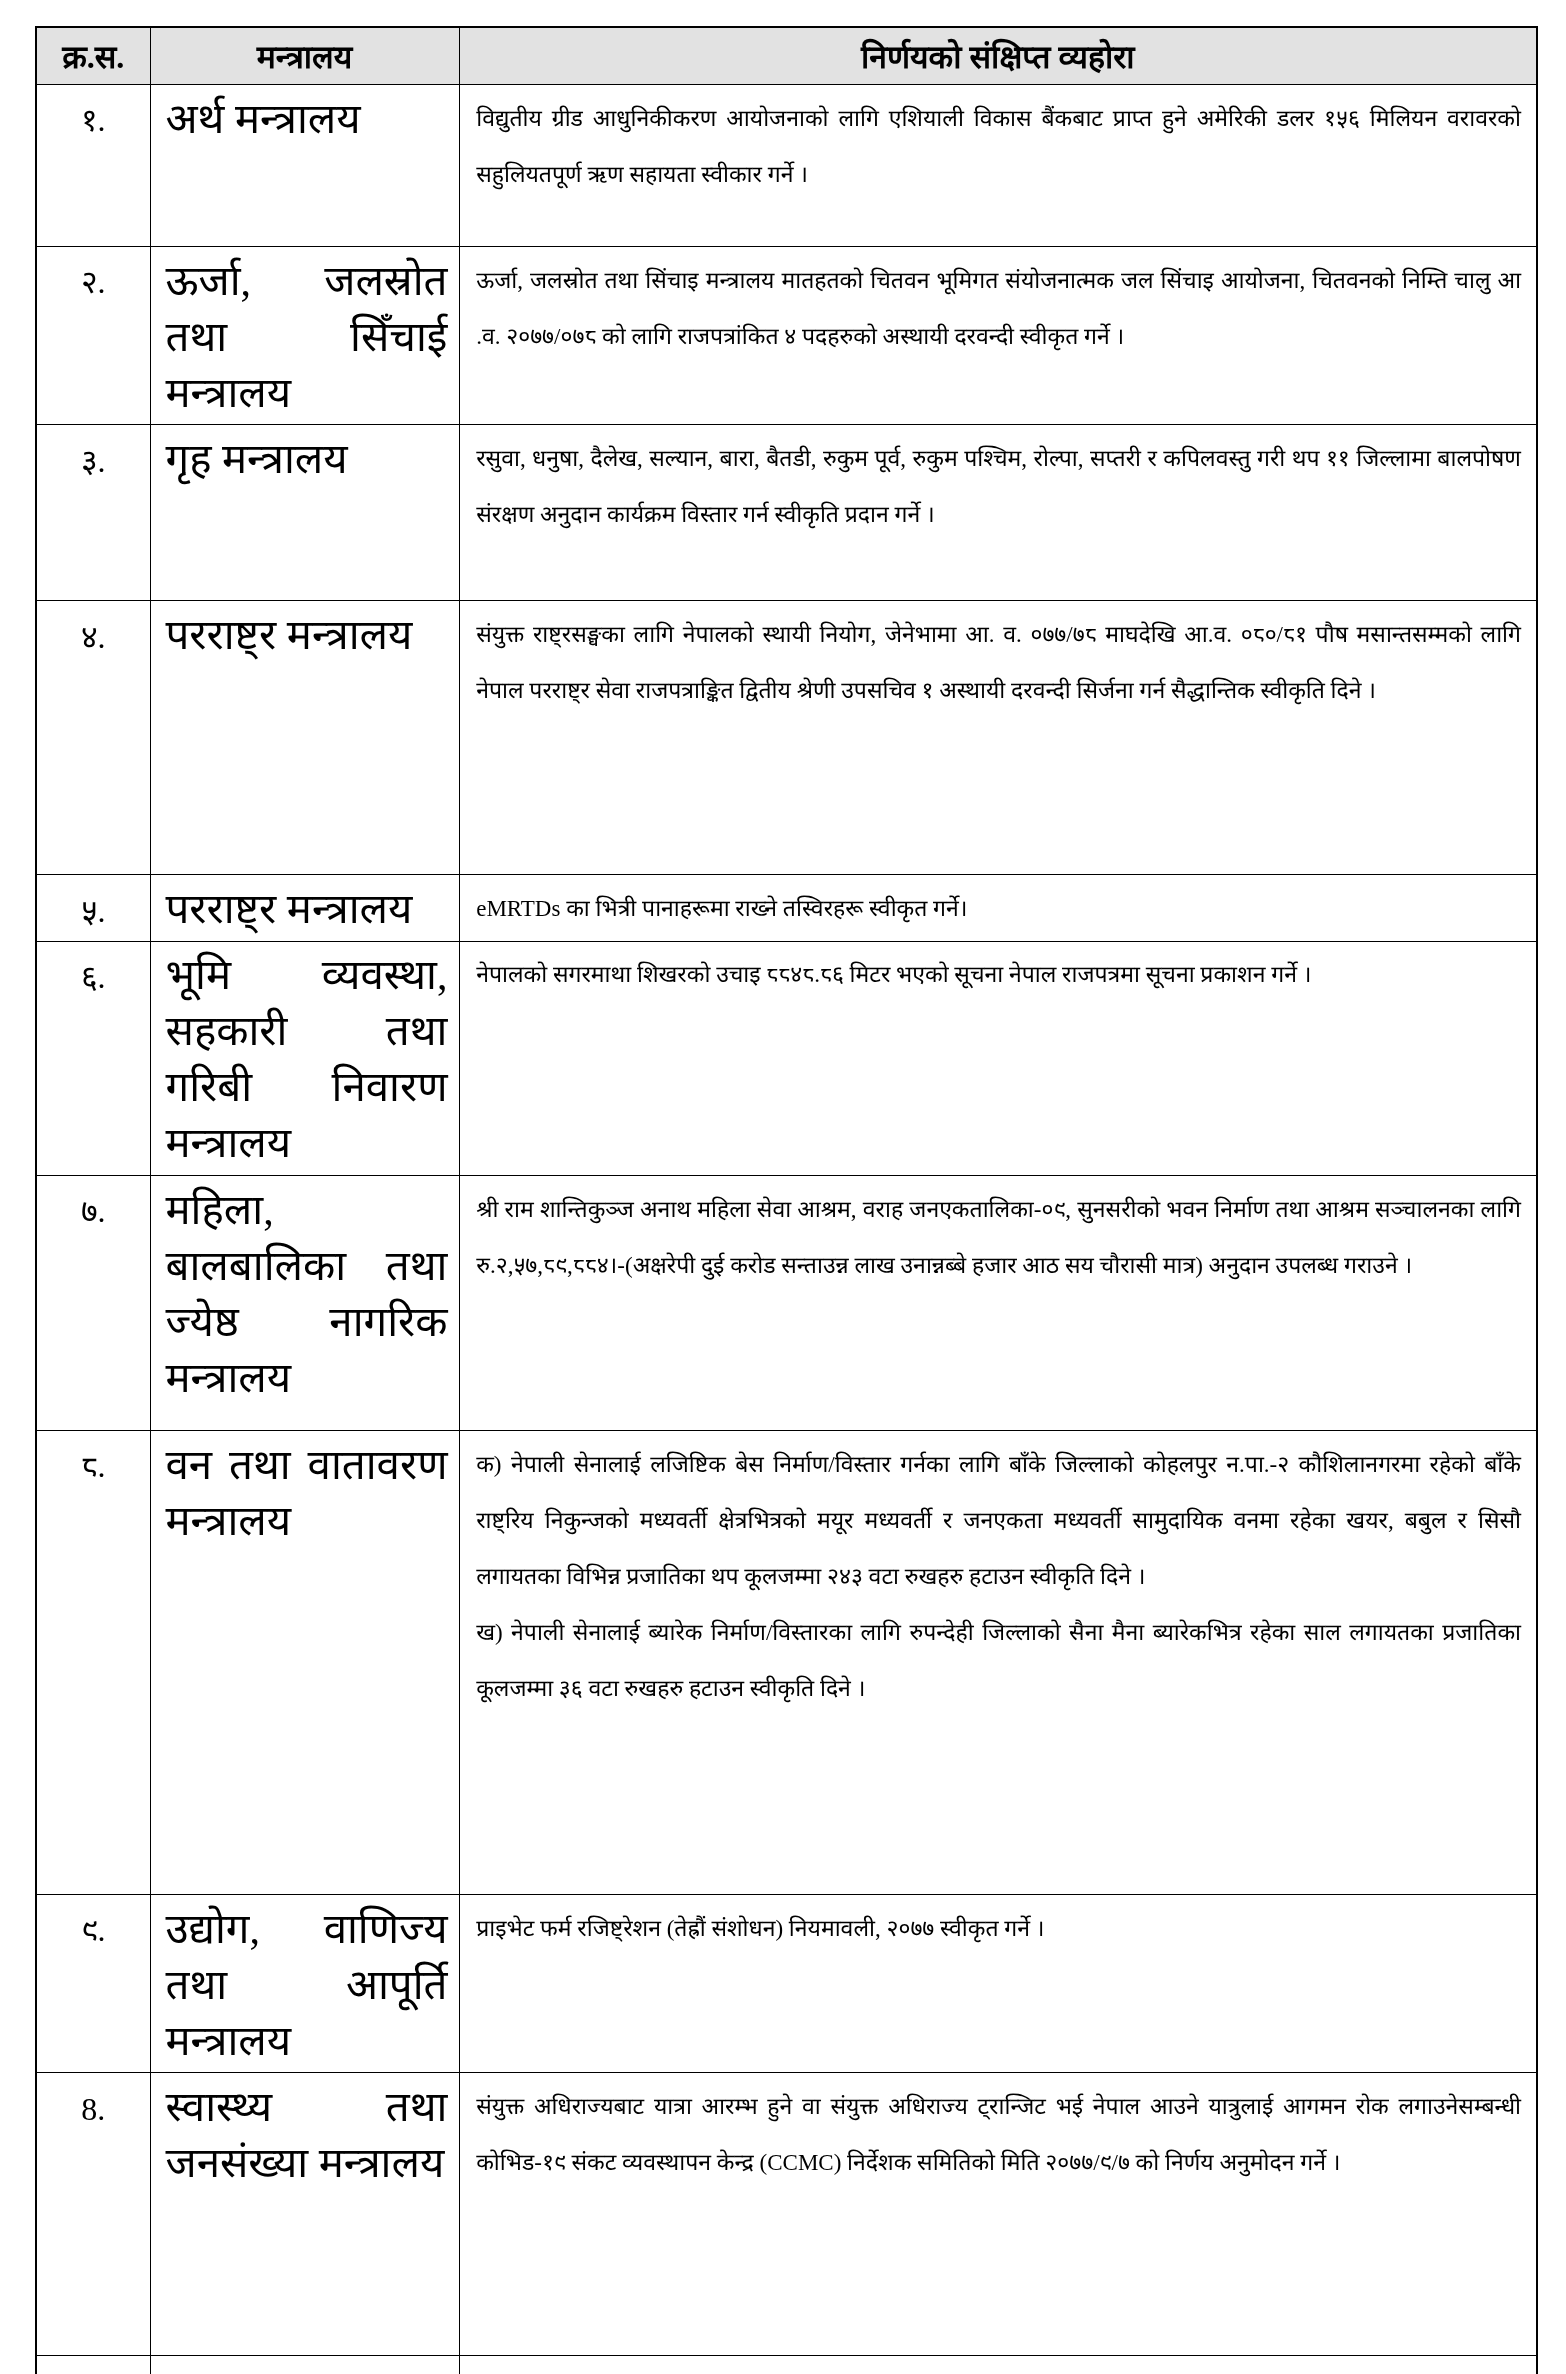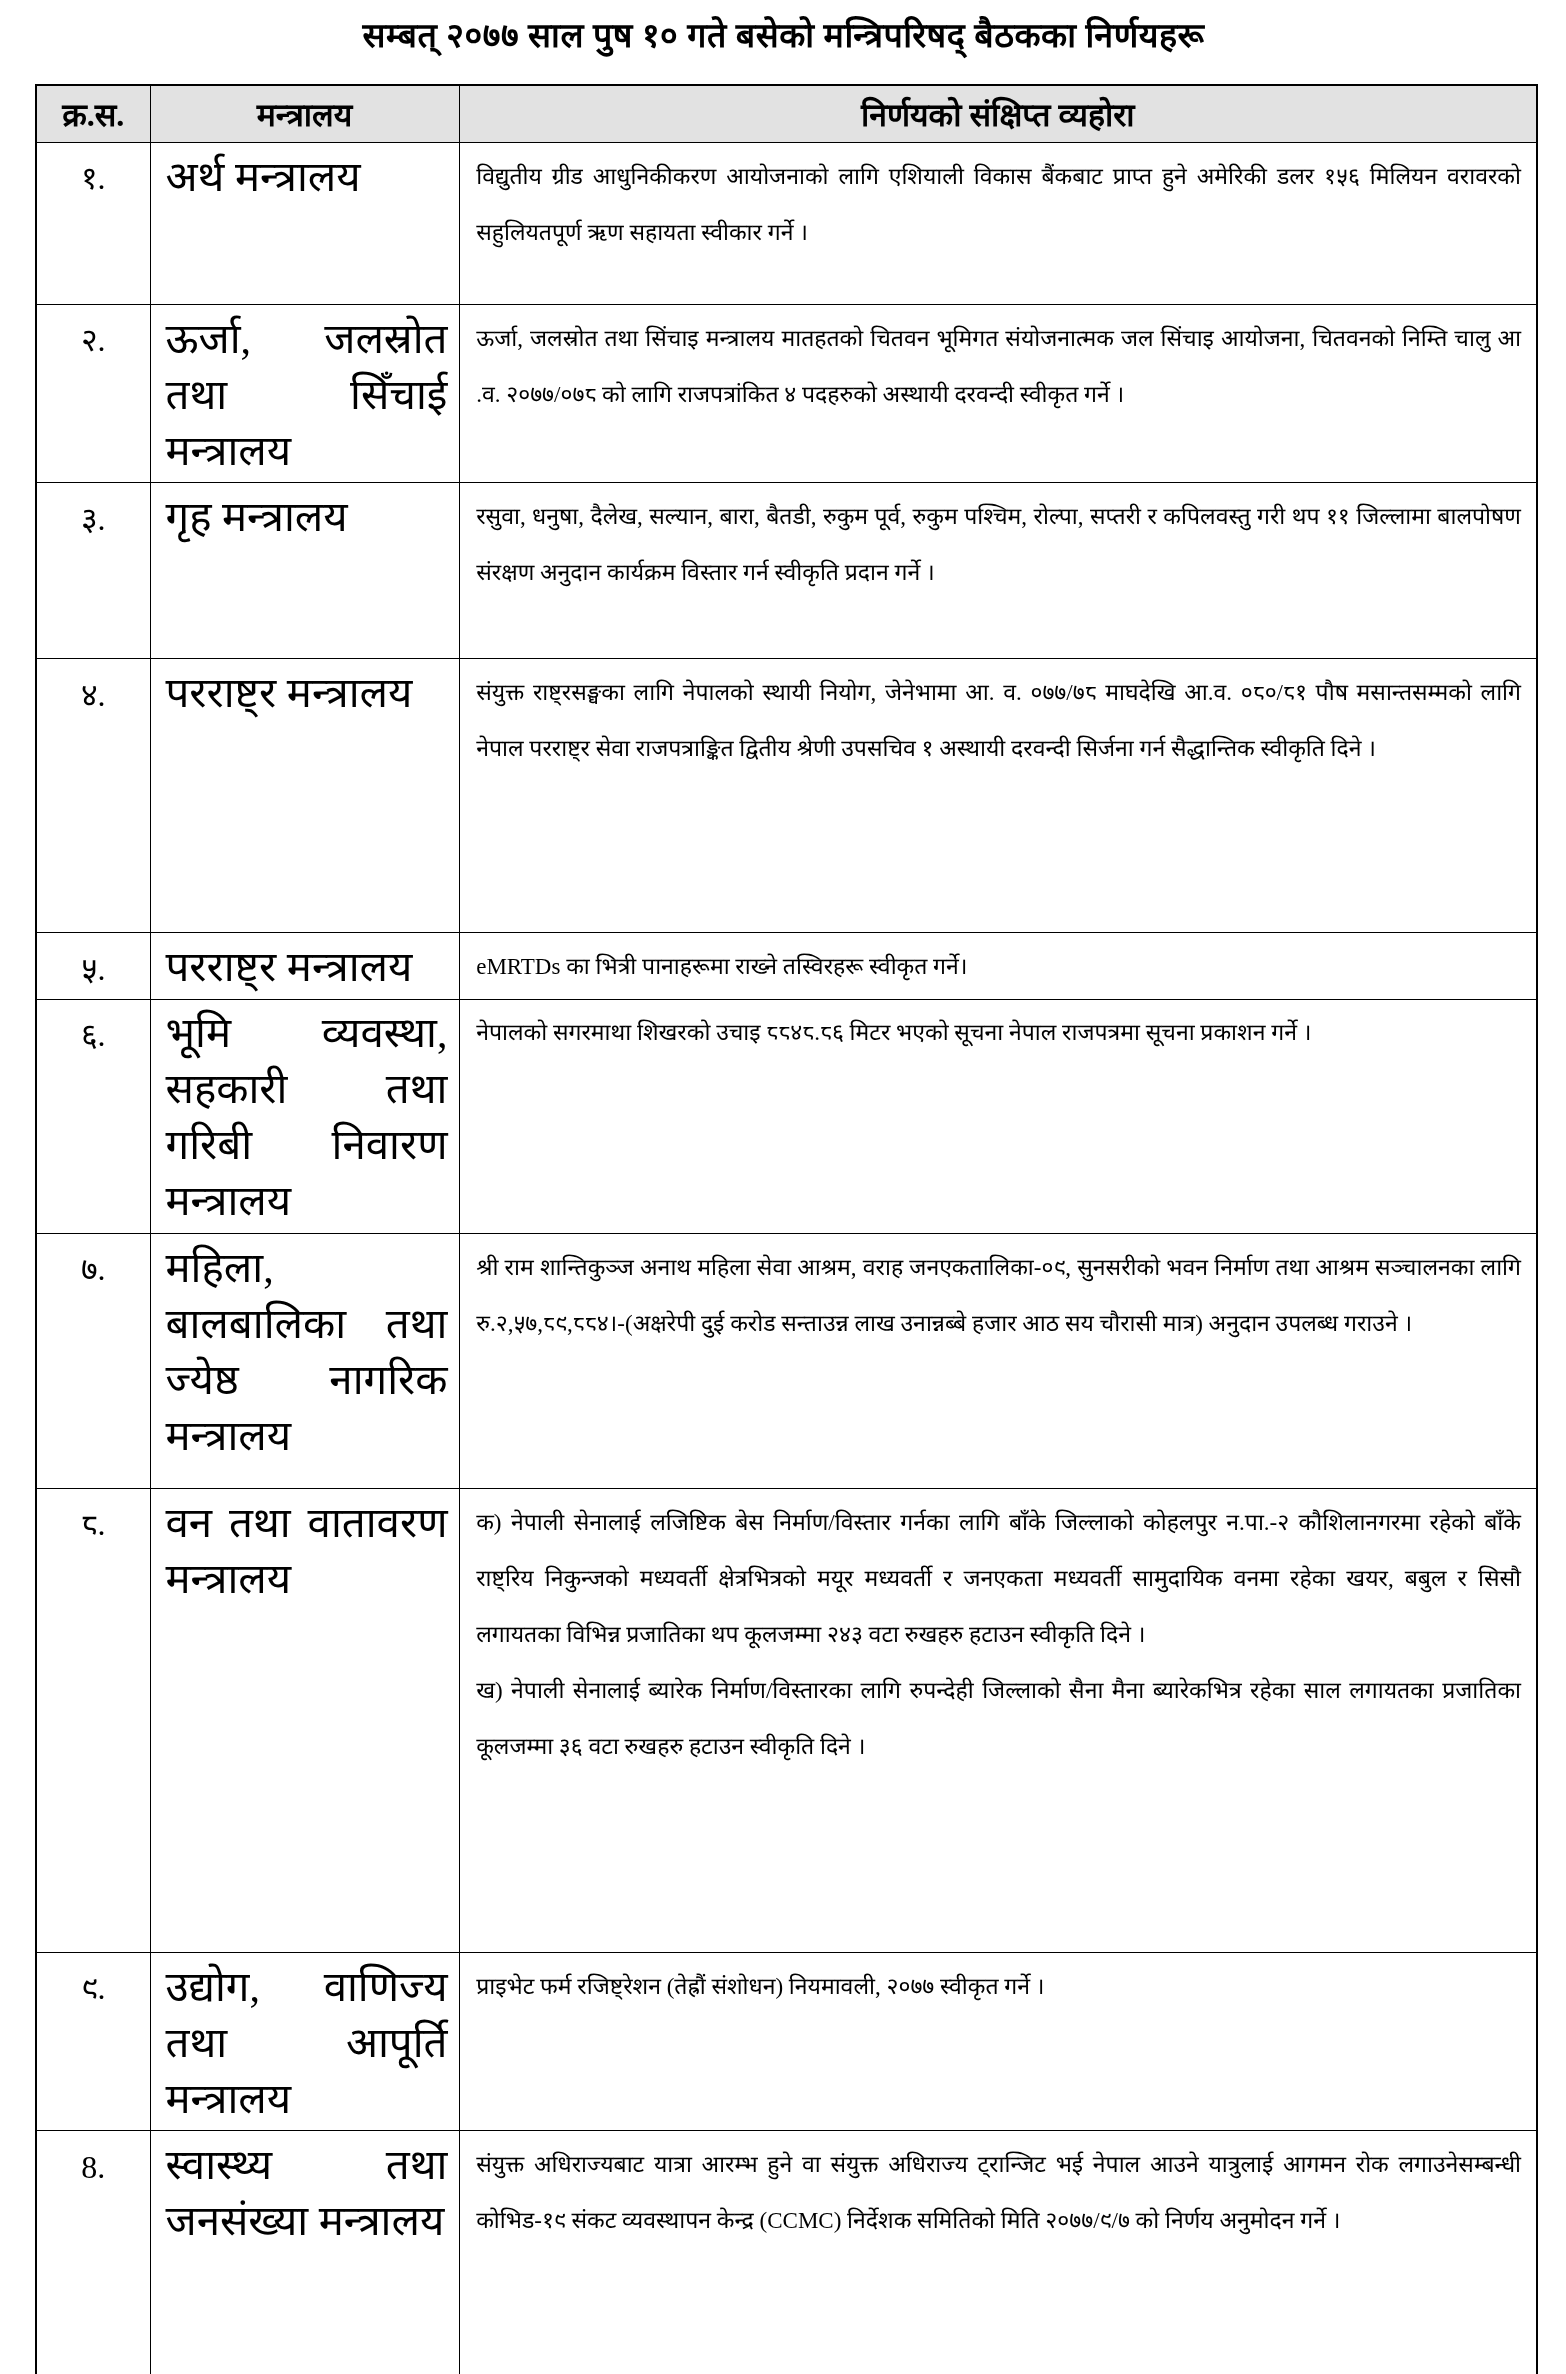--- a/index.html
+++ b/index.html
@@ -67,21 +67,20 @@
     text-align: justify;
     white-space: pre-line;
     padding: 5.6px 15px 3.7px 16.7px;
   }
 </style>
 </head>
 <body>
 
 <div class="page">
 
-  <div class="doc-title">सम्बत् २०७७ साल पुष १० गते बसेको मन्त्रिपरिषद् बैठकका निर्णयहरू</div>
 
   <table class="decisions">
     <colgroup>
       <col class="c-sn">
       <col class="c-ministry">
       <col class="c-decision">
     </colgroup>
     <thead>
       <tr>
         <th>क्र.स.</th>

